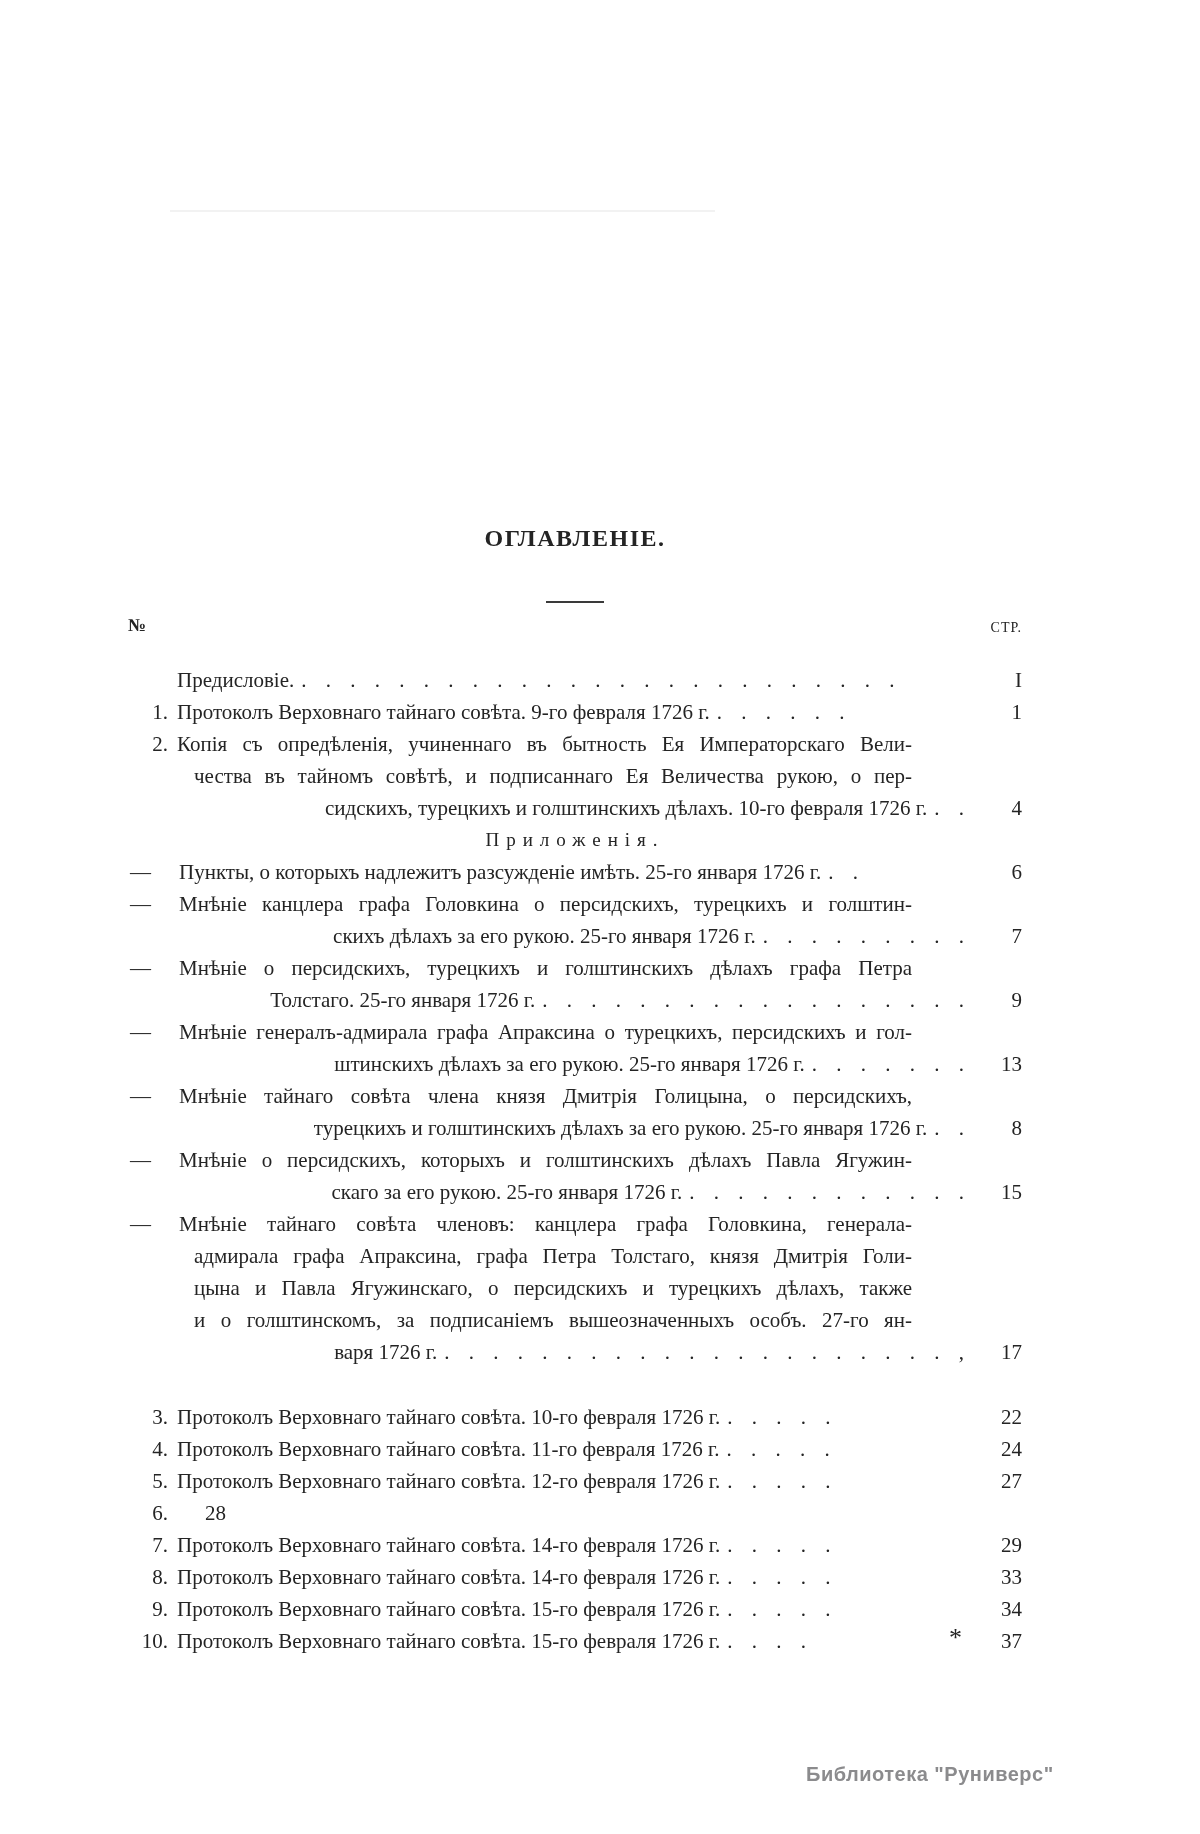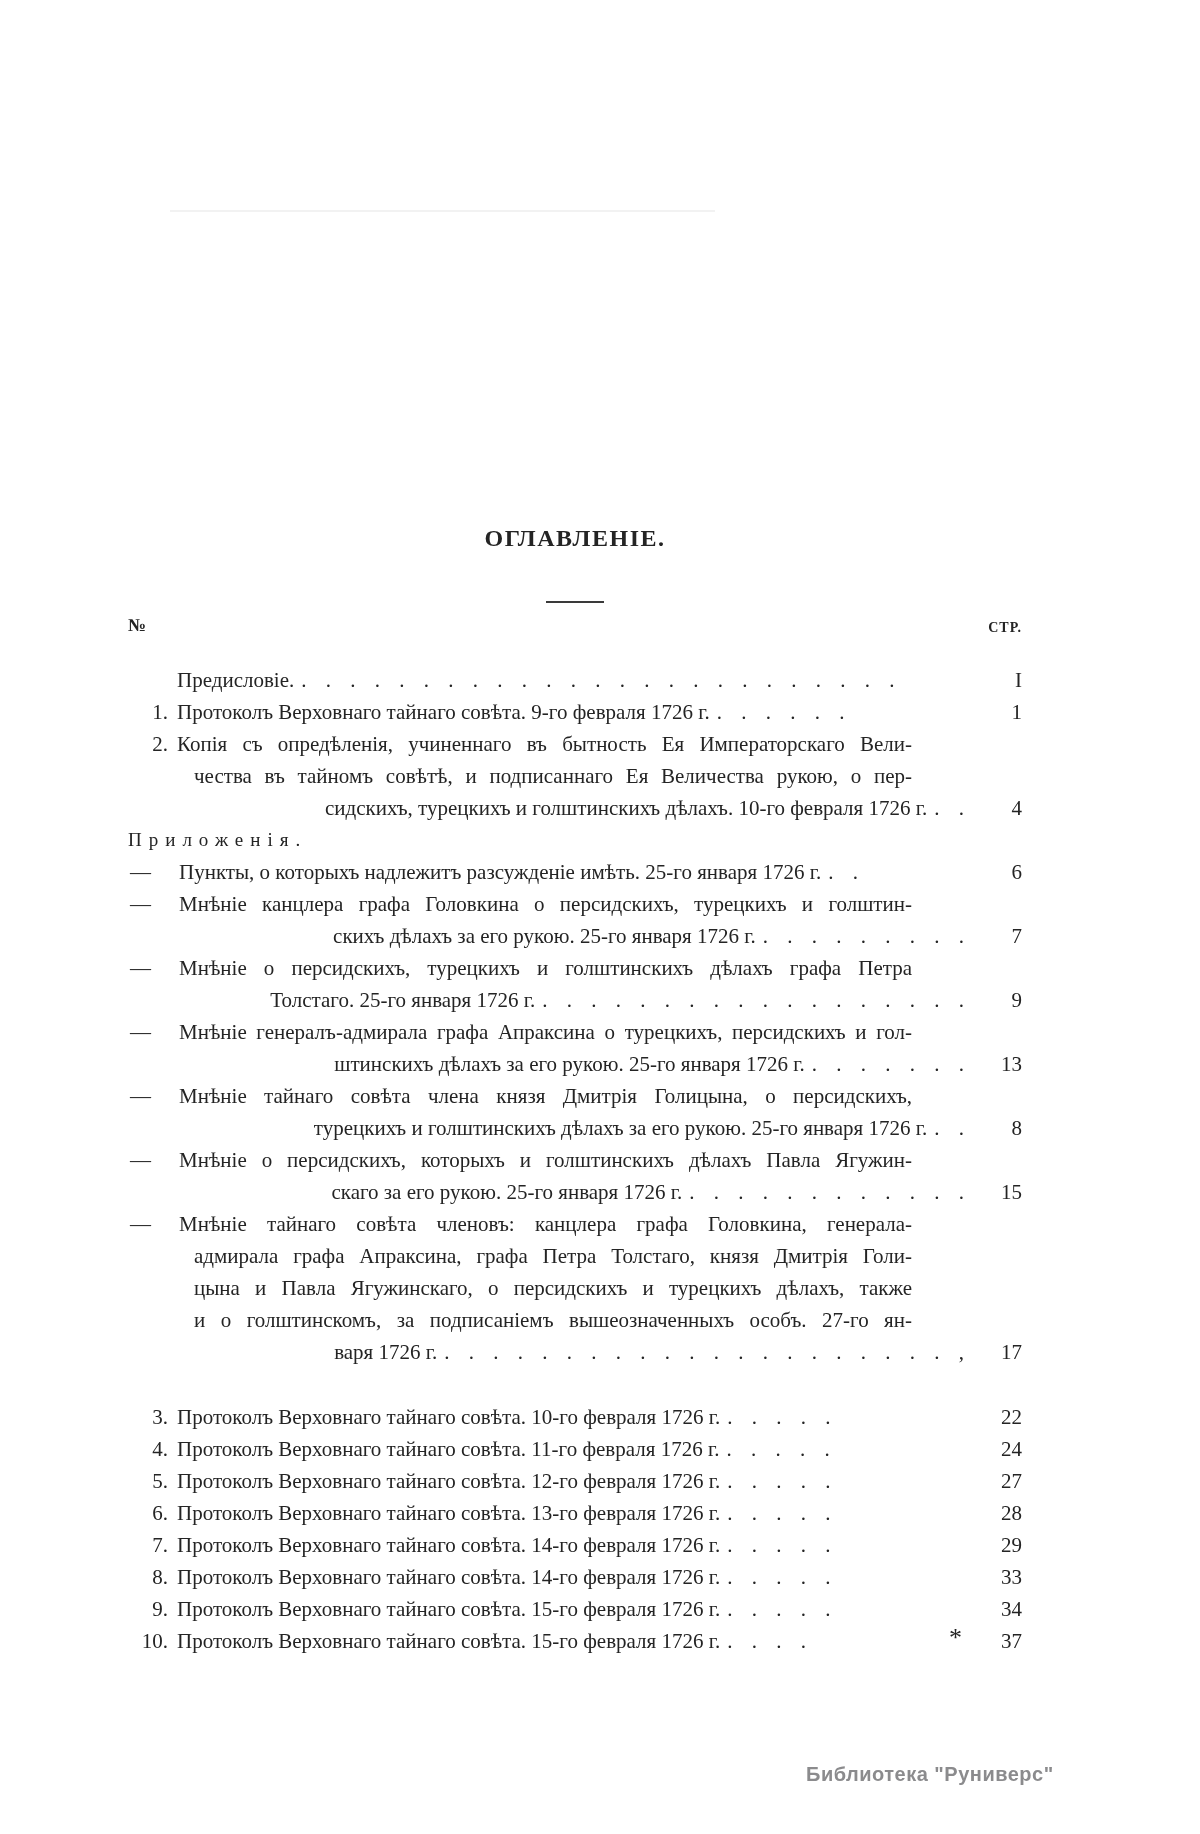--- a/index.html
+++ b/index.html
@@ -12,34 +12,34 @@
   .title{
     position:absolute;left:128px;top:516px;width:894px;text-align:center;
     font-size:24px;font-weight:700;letter-spacing:1.5px;line-height:44px;
   }
   .rule{position:absolute;left:546px;top:601px;width:58px;height:2px;background:#3a3a3a;}
   .cols{
     position:absolute;left:128px;top:608px;width:894px;display:flex;
     justify-content:space-between;align-items:flex-end;height:28px;
   }
   .col-no{font-size:18px;font-weight:700;}
-  .col-page{font-size:14px;font-weight:700;letter-spacing:1px;}
+  .col-page{font-size:14px;font-weight:400;letter-spacing:1px;}
   .toc{position:absolute;left:128px;top:664px;width:894px;}
   .row{display:flex;height:32px;line-height:32px;font-size:21px;}
   .no{flex:0 0 40px;text-align:right;white-space:nowrap;}
   .row.dash .no{text-align:left;padding-left:2px;}
   .txt{flex:1 1 auto;min-width:0;overflow:hidden;white-space:nowrap;padding-left:9px;}
   .row.cont .txt,.row.cont-fill .txt{padding-left:26px;text-align:right;}
   .row.fill .txt,.row.cont-fill .txt{
     white-space:normal;text-align:justify;text-align-last:justify;
     padding-right:52px;max-height:32px;
   }
   .pg{flex:0 0 58px;text-align:right;white-space:nowrap;}
   .dots{word-spacing:14px;padding-left:7px;}
-  .row.center{justify-content:flex-start;}
+  .row.center{justify-content:center;}
   .center-text{font-size:19px;letter-spacing:7px;}
   .spacer{height:33px;}
   .footnote{position:absolute;left:949px;top:1622px;font-size:26px;line-height:32px;}
   .watermark{
     position:absolute;left:806px;top:1763px;font-size:20px;font-weight:700;
     font-family:"Liberation Sans","DejaVu Sans",sans-serif;color:var(--wm,#8b8b8d);
     letter-spacing:0.5px;
   }
 </style>
 </head>
@@ -176,21 +176,20 @@
         <span class="txt">Протоколъ Верховнаго тайнаго совѣта. 11-го февраля 1726 г.<span class="dots">. . . . .</span></span>
         <span class="pg">24</span>
       </div>
       <div class="row entry">
         <span class="no">5.</span>
         <span class="txt">Протоколъ Верховнаго тайнаго совѣта. 12-го февраля 1726 г.<span class="dots">. . . . .</span></span>
         <span class="pg">27</span>
       </div>
       <div class="row entry">
         <span class="no">6.</span>
-        <span class="txt">Протоколъ Верховнаго тайнаго совѣта. 13-го февраля 1726 г.<span class="dots">. . . . .</span></span>
         <span class="pg">28</span>
       </div>
       <div class="row entry">
         <span class="no">7.</span>
         <span class="txt">Протоколъ Верховнаго тайнаго совѣта. 14-го февраля 1726 г.<span class="dots">. . . . .</span></span>
         <span class="pg">29</span>
       </div>
       <div class="row entry">
         <span class="no">8.</span>
         <span class="txt">Протоколъ Верховнаго тайнаго совѣта. 14-го февраля 1726 г.<span class="dots">. . . . .</span></span>

